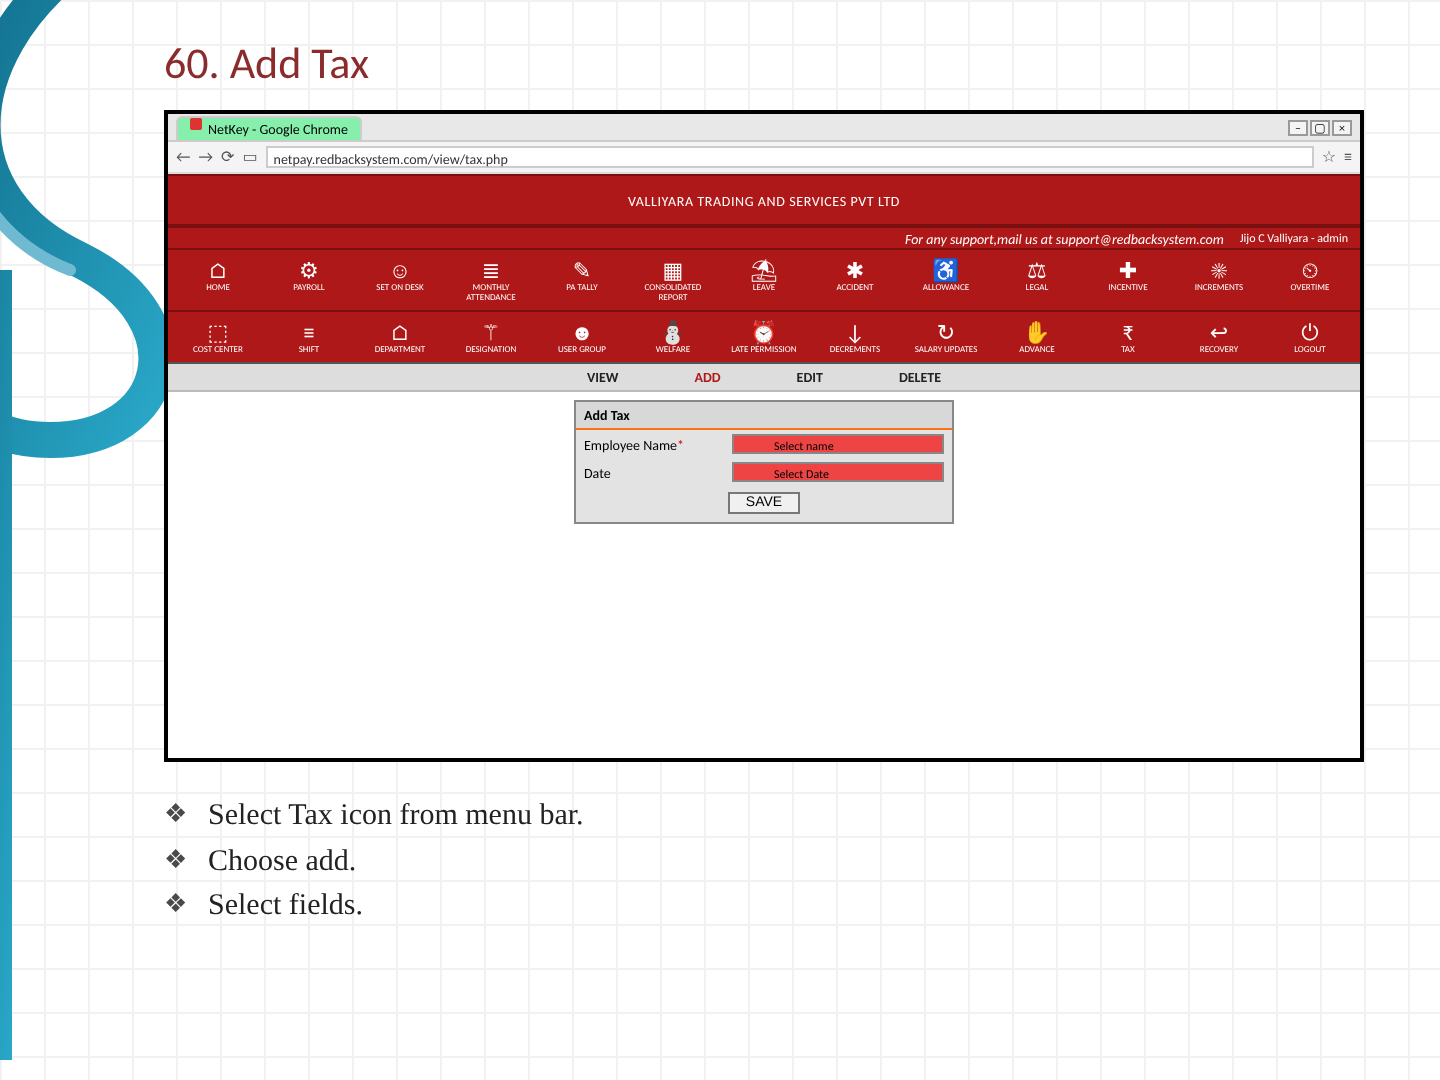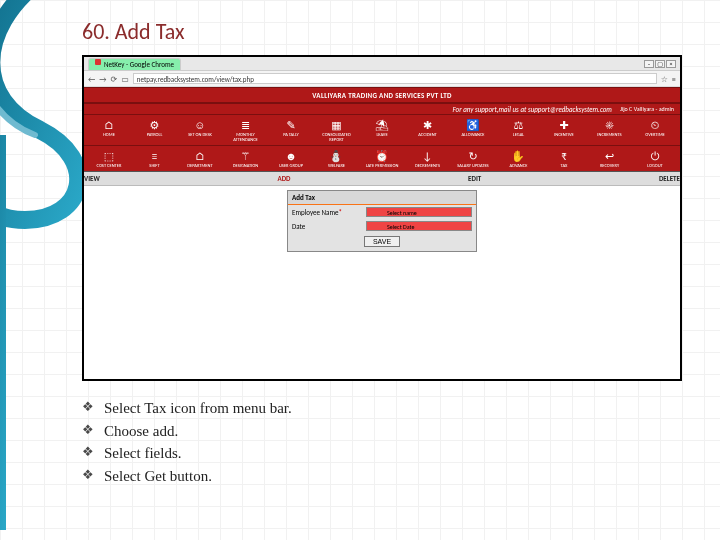--- a/index.html
+++ b/index.html
@@ -98,27 +98,27 @@
     height: 11px;
     border: 1px solid #ccc;
     background: #fff;
     font-size: 7px;
     padding: 0 3px;
     line-height: 11px;
     color: #333;
   }
   
   .page-header {
-    height: 16px;
+    height: 26px;
     background: #af1818;
     display: flex;
     align-items: center;
     color: #fff;
     font-size: 7px;
-    font-weight: bold;
+    font-weight: normal;
     padding: 0 6px;
     border-top: 1px solid #7a0f0f;
     border-bottom: 1px solid #7a0f0f;
   }
   .header-center { flex:1; text-align:center; letter-spacing: 0.3px; }
   .header-right { font-size: 6px; font-weight: normal; white-space: nowrap; }
   .menu-band {
     background: #af1818;
     display: flex;
     flex-wrap: wrap;
@@ -142,21 +142,21 @@
     align-items: center;
     justify-content: center;
     font-size: 11px;
     color: #fff;
   }
   .sub-tabs {
     height: 14px;
     background: #ddd;
     display: flex;
     align-items: center;
-    justify-content: space-between;
+    justify-content: center;
     gap: 38px;
     font-size: 7px;
     font-weight: bold;
     border-bottom: 1px solid #bbb;
   }
   .sub-tab { color: #222; cursor: pointer; }
   .sub-tab.active { color: #af1818; }
   .form-panel {
     margin: 4px auto 0 auto;
     width: 190px;
@@ -400,15 +400,14 @@
       <div class="form-submit-row">
         <button class="save-btn">SAVE</button>
       </div>
     </div>
   </div>
 
   <ul class="bullets" id="bullets">
       <li>Select Tax icon from menu bar.</li>
       <li>Choose add.</li>
       <li>Select fields.</li>
-      <li>Select Get button.</li>
     </ul>
 </div>
 
 </body></html>

